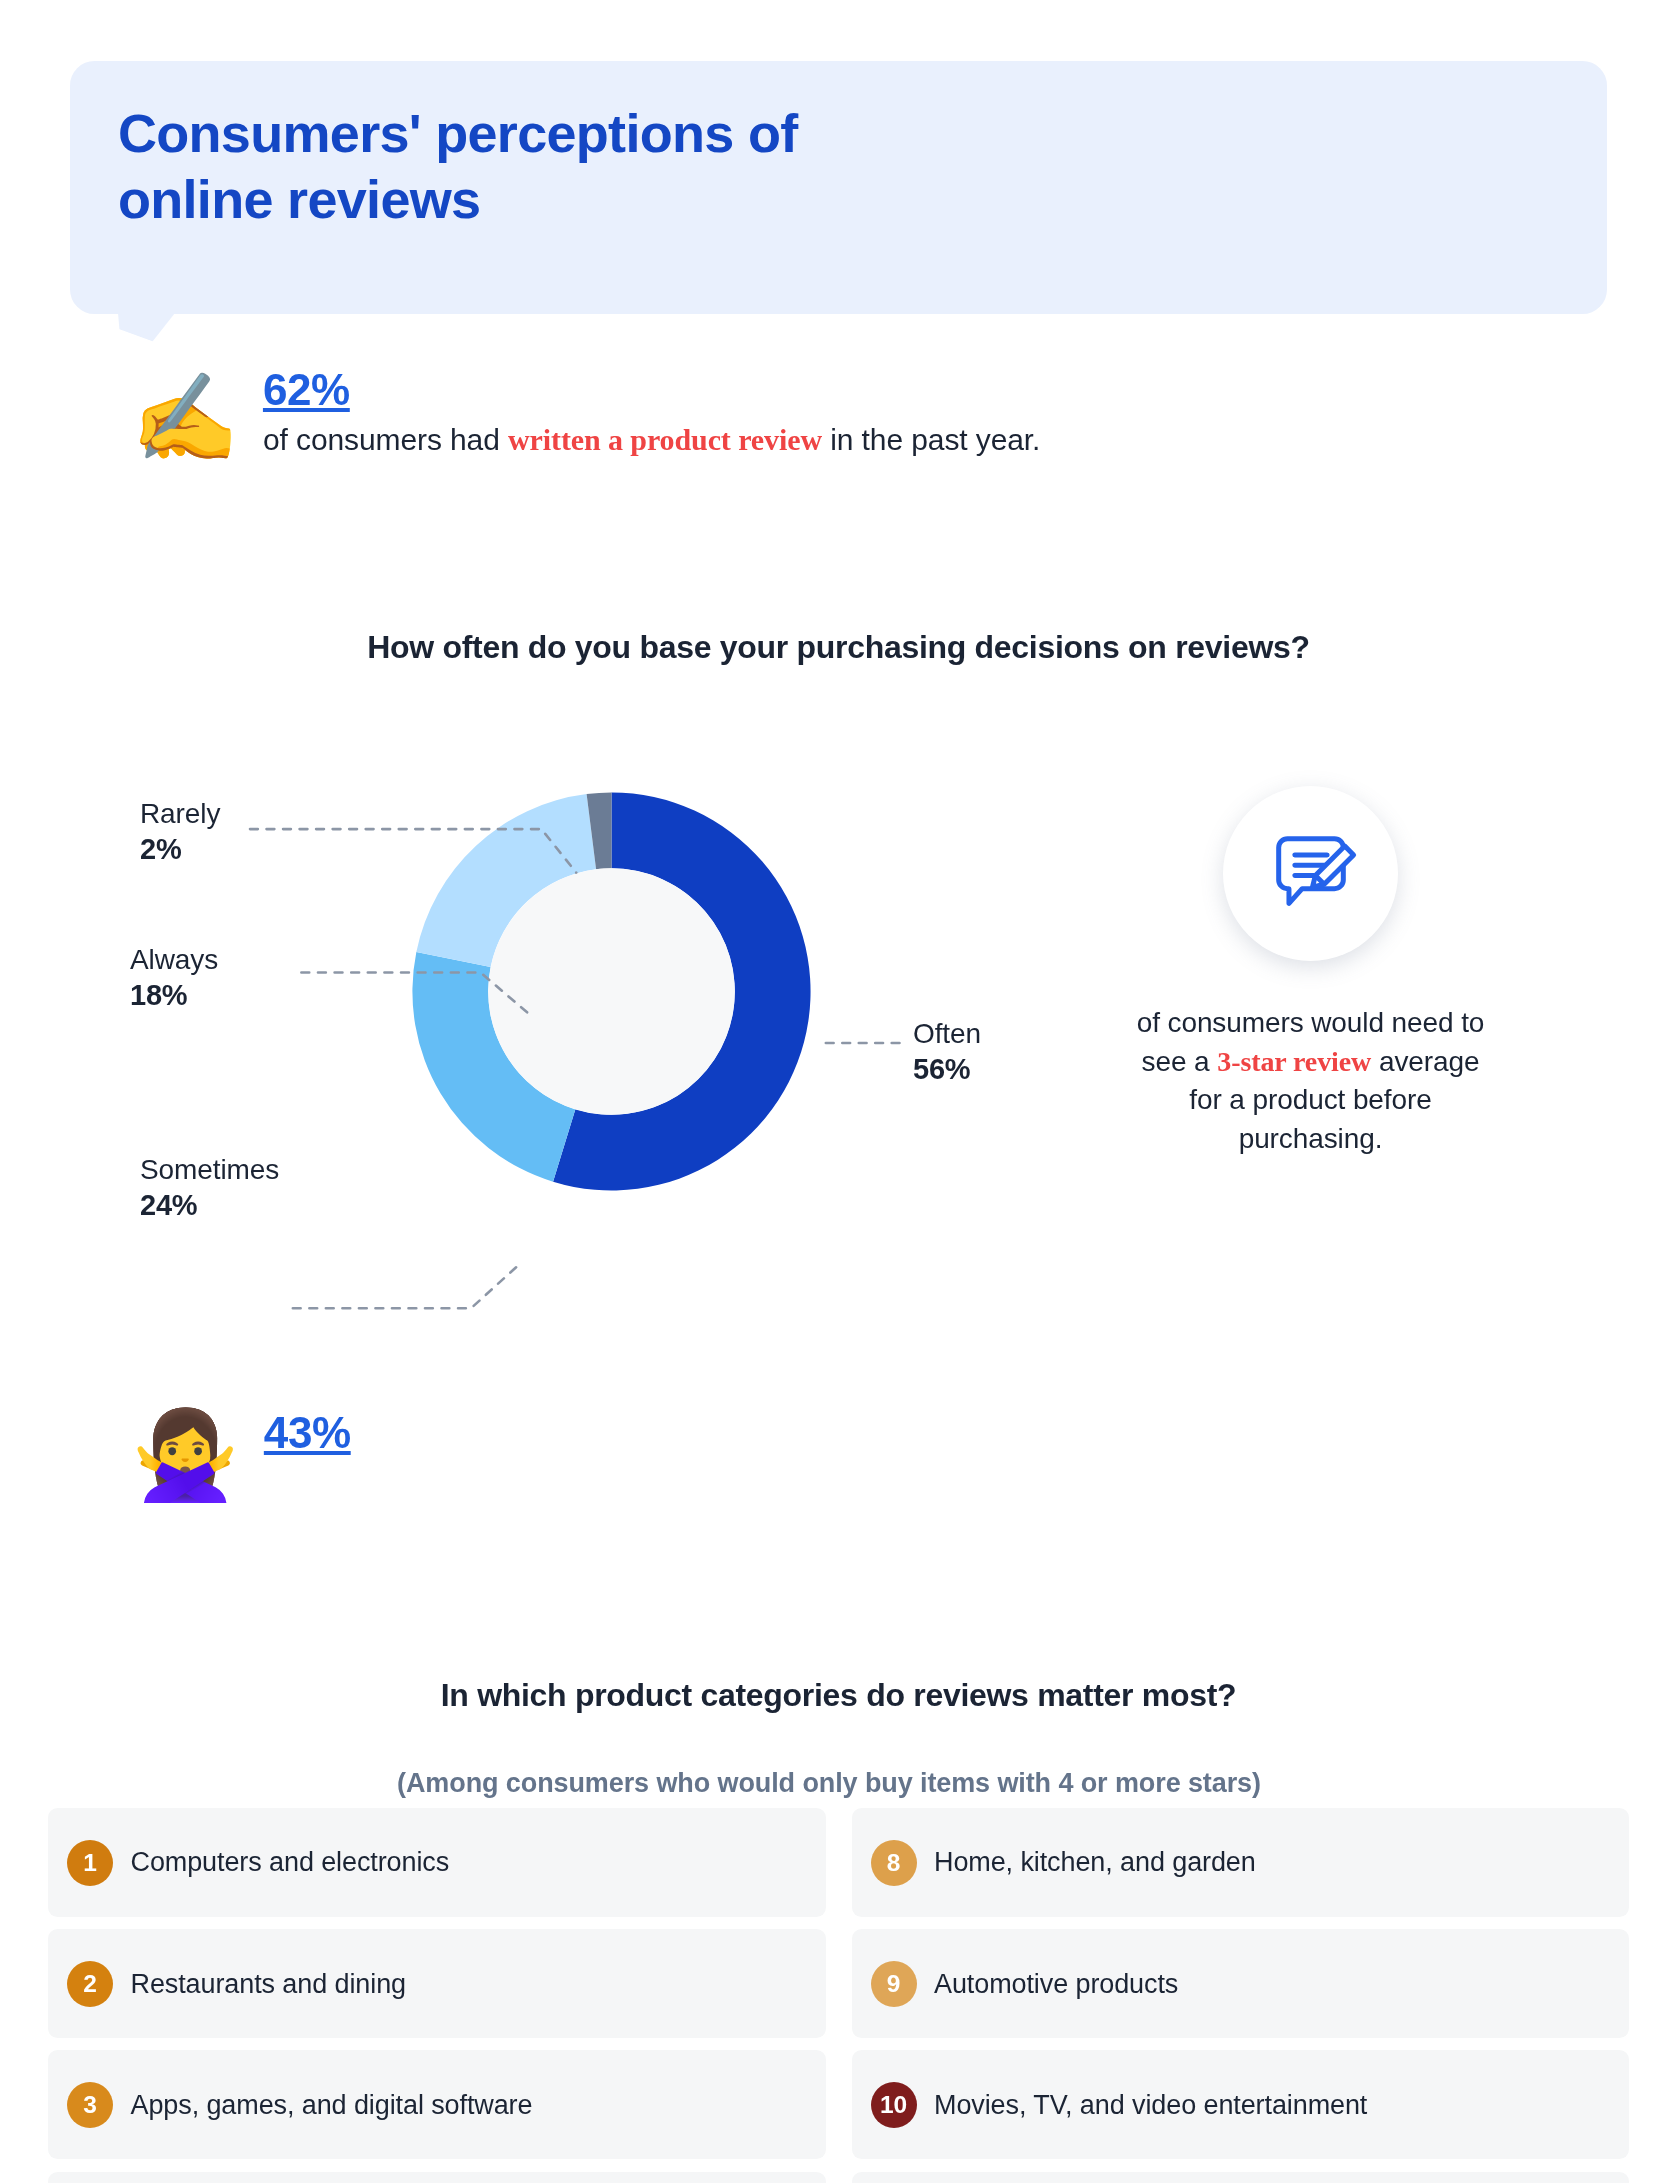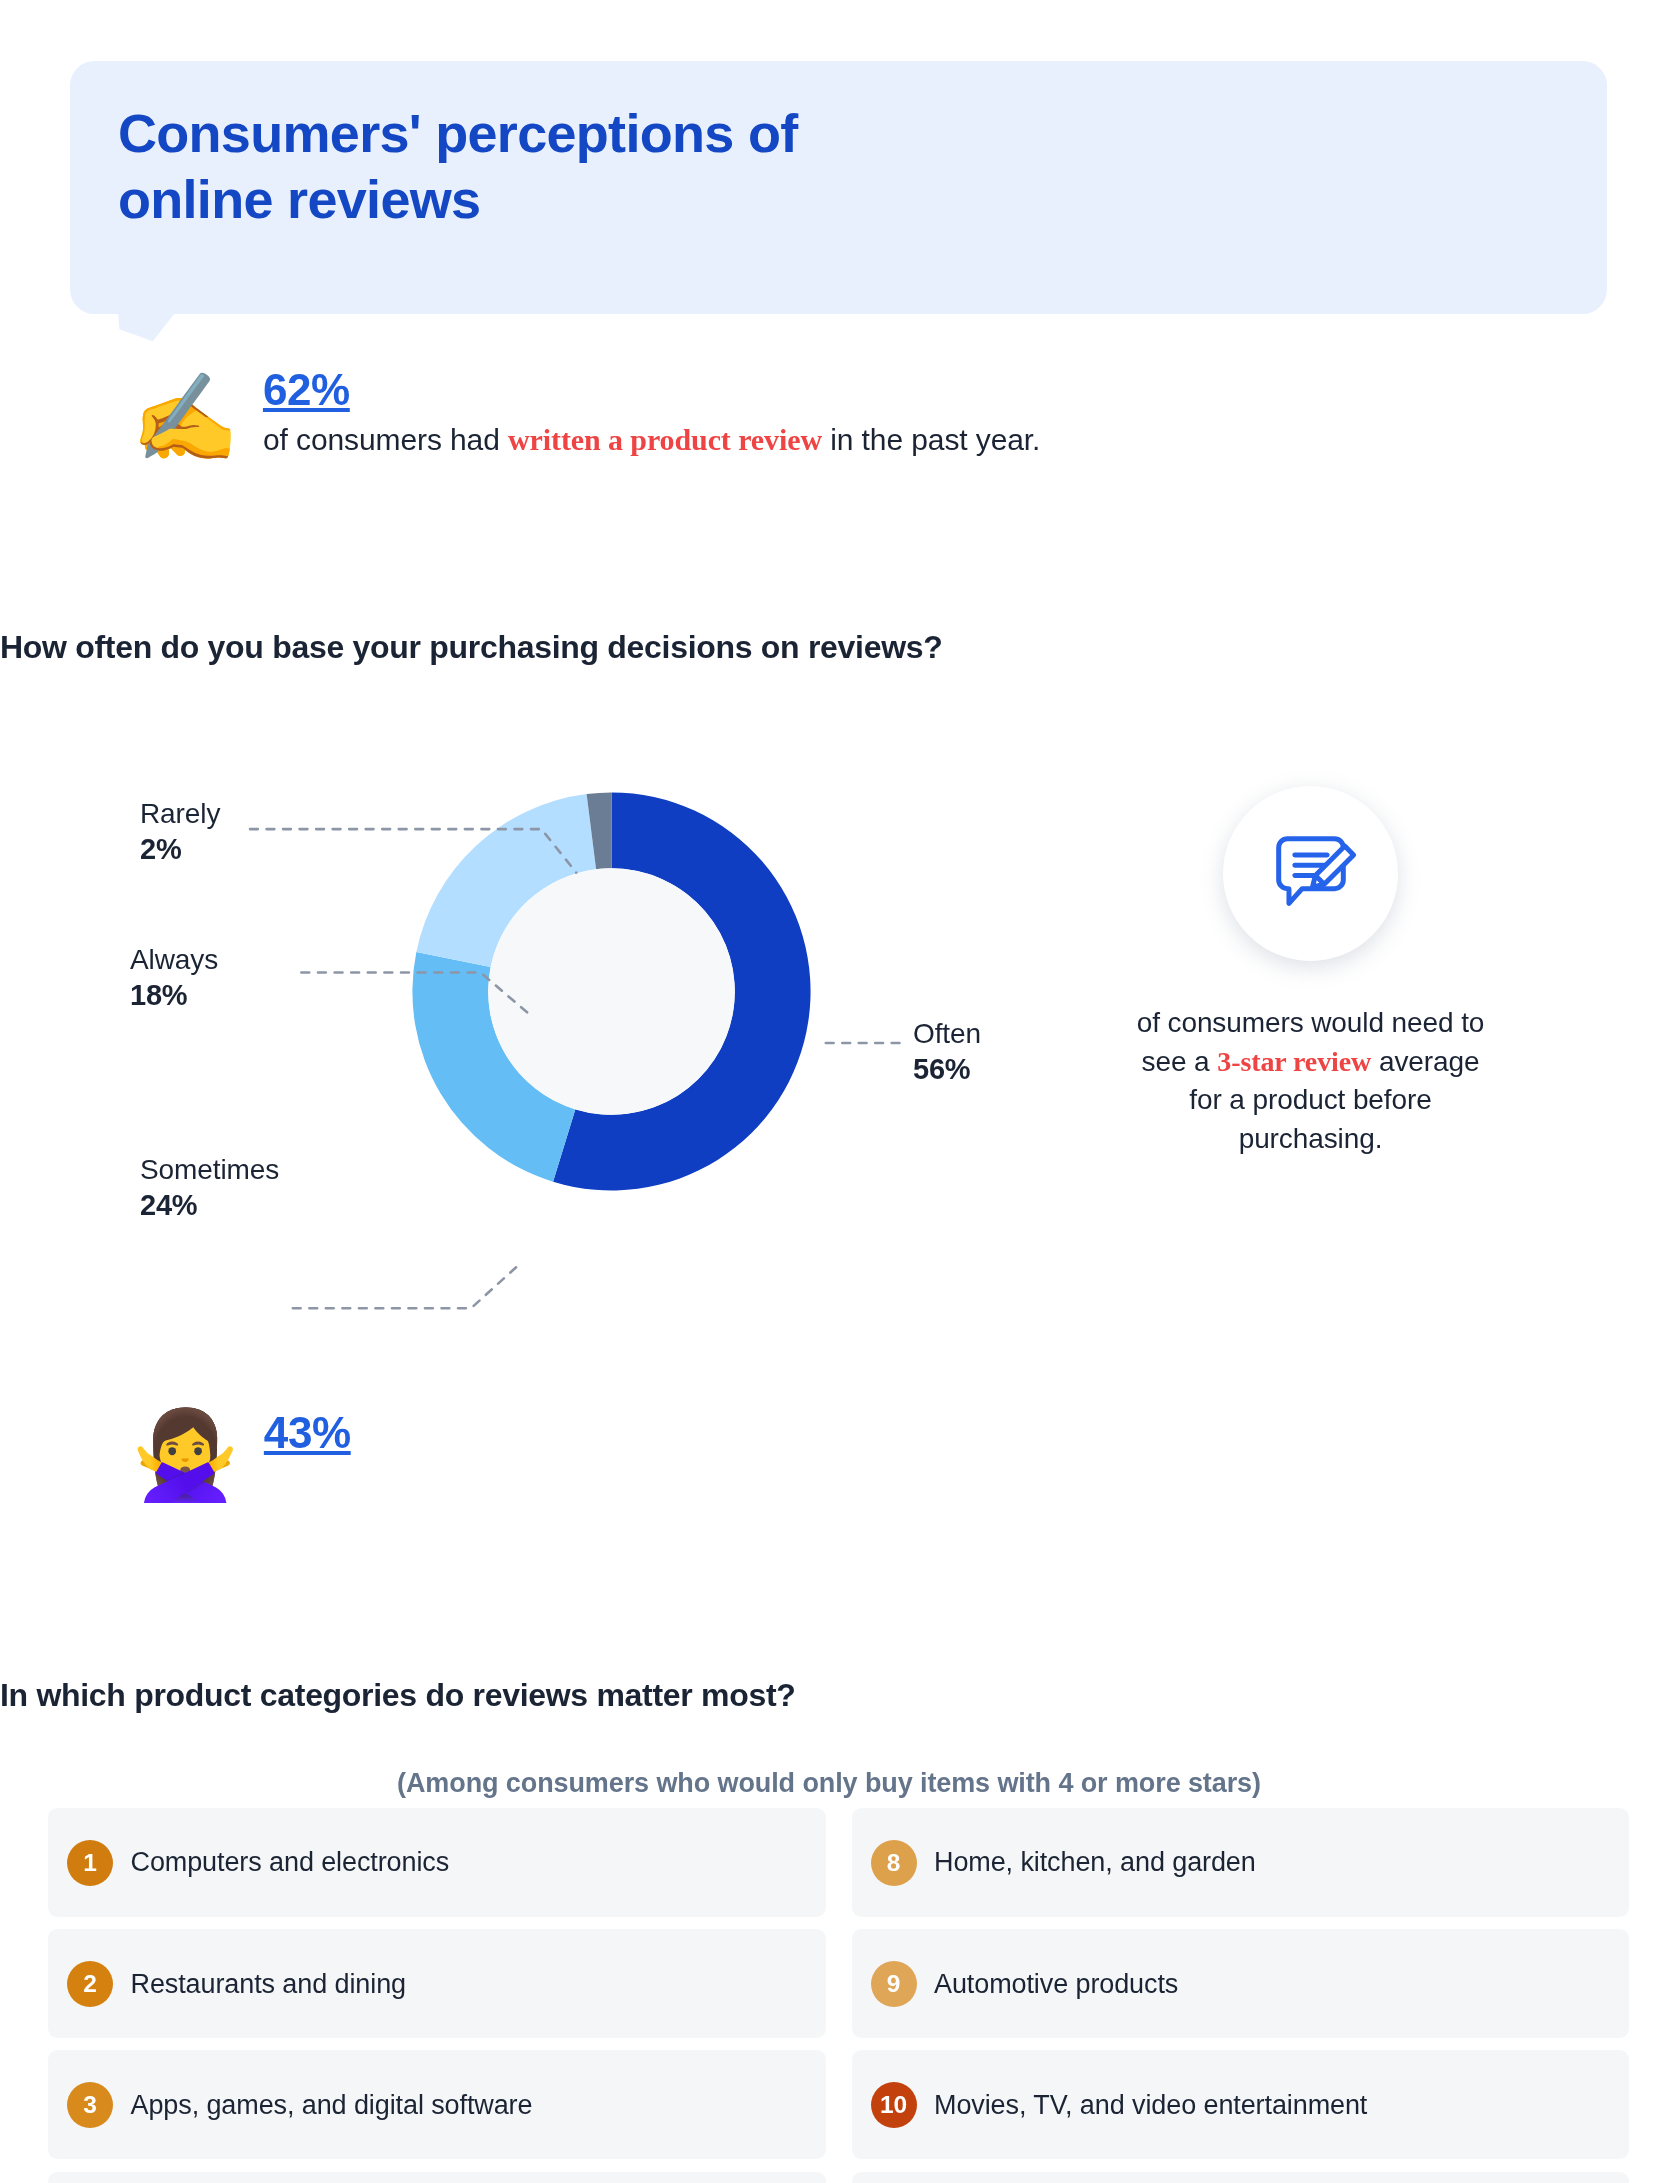--- a/index.html
+++ b/index.html
@@ -71,20 +71,21 @@
   #row62 .stat-pct { color: #1f5fe0; margin-bottom: 6.1px; }
 
   #row43 { left: 131px; top: 1410px; width: 1441px; }
   #row43 .stat-emoji { margin-right: 24.5px; margin-top: 1.7px; }
   #row43 .stat-pct { color: #1f5fe0; margin-bottom: 6.1px; }
 
   
   .section-q {
     position: absolute;
     width: 1677px;
+    text-align: center;
     font-size: 32px;
     font-weight: 800;
     letter-spacing: -0.3px;
     color: #1b2434;
   }
   .section-sub {
     position: absolute;
     width: 1658px;
     text-align: center;
     font-size: 27px;
@@ -295,21 +296,21 @@
     <div class="cat-col" id="cat-right">
         <div class="cat-item">
           <div class="cat-badge" style="background: rgb(221, 160, 75);">8</div>
           <div class="cat-text">Home, kitchen, and garden</div>
         </div>
         <div class="cat-item">
           <div class="cat-badge" style="background: rgb(223, 166, 87);">9</div>
           <div class="cat-text">Automotive products</div>
         </div>
         <div class="cat-item">
-          <div class="cat-badge" style="background: #c2410c;">10</div>
+          <div class="cat-badge" style="background: #7f1d1d;">10</div>
           <div class="cat-text">Movies, TV, and video entertainment</div>
         </div>
         <div class="cat-item"></div>
       </div>
   </div>
 
 </div>
 
 
 </body></html>

